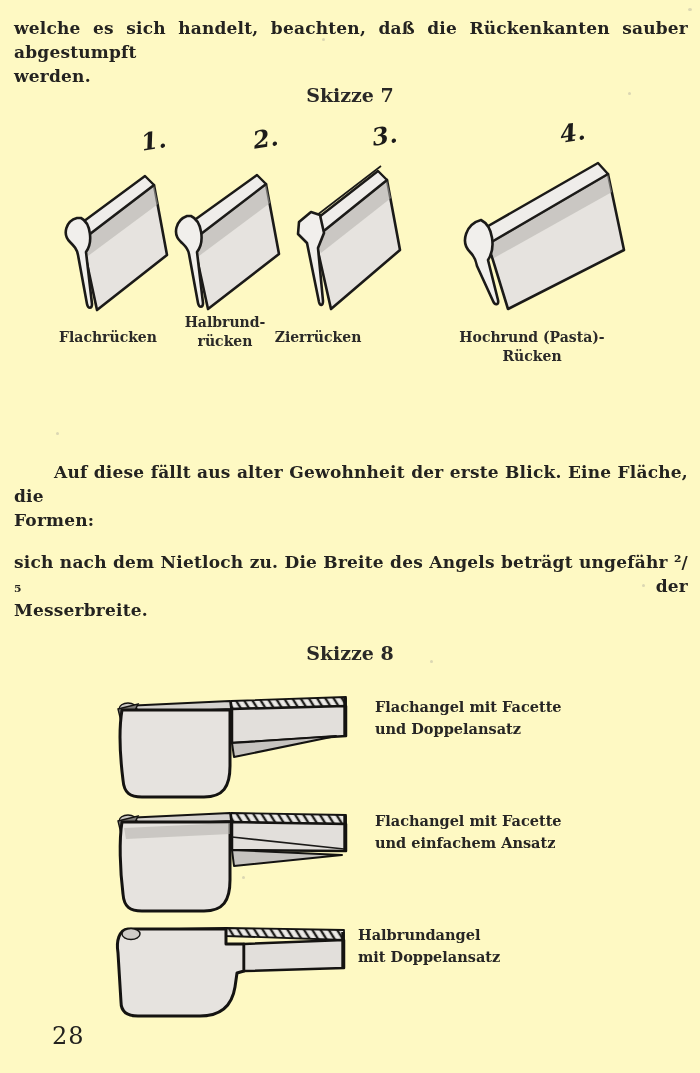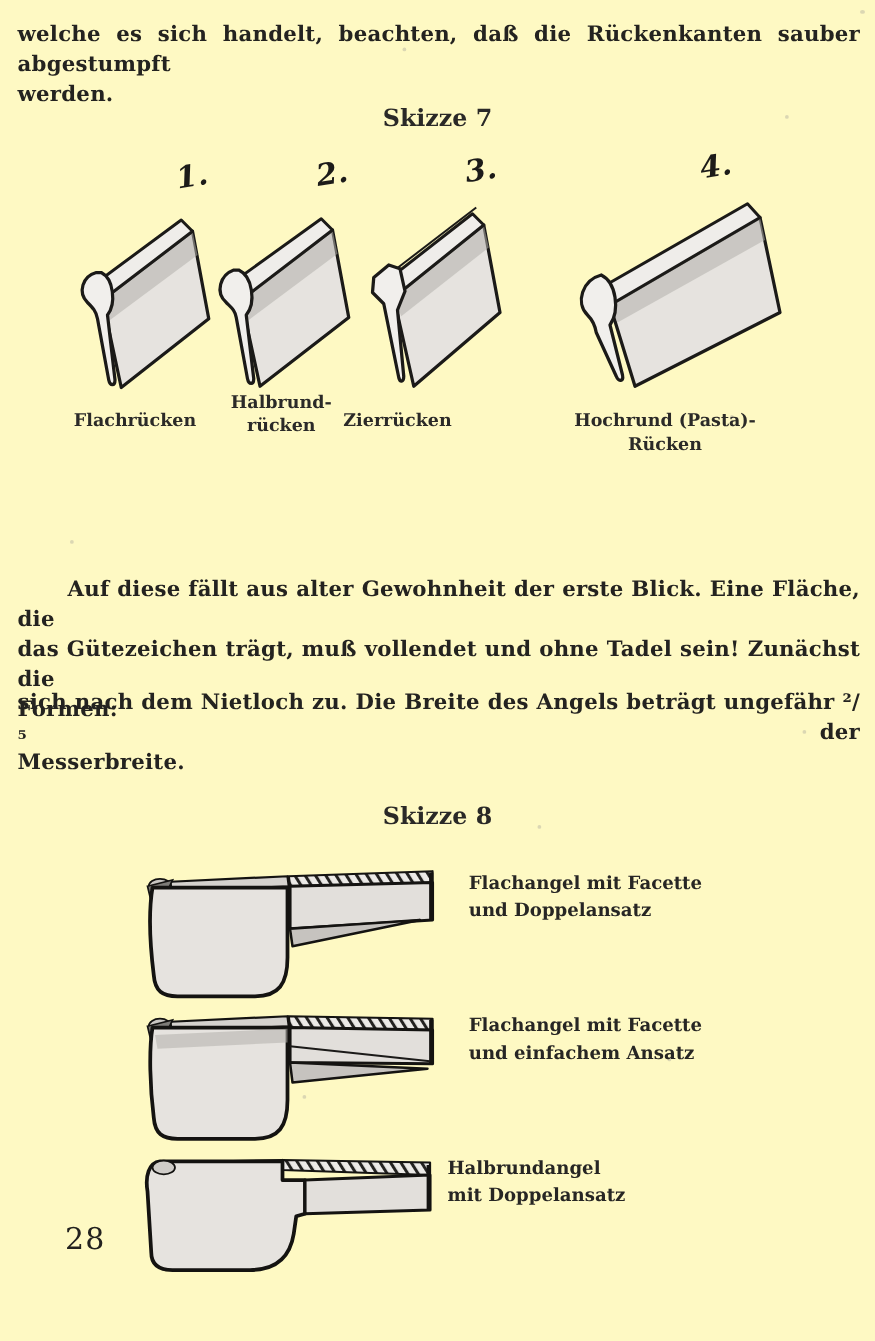--- a/index.html
+++ b/index.html
@@ -118,21 +118,20 @@
     </div>
     <div class="abs s7cap" style="left:448px;top:328px;width:168px">
       <div>Hochrund (Pasta)-</div>
       <div>Rücken</div>
     </div>
   </div>
 
 
   <div class="abs bodytext" style="left:14px;top:460px;width:674px">
     <div class="jline firstline">Auf diese fällt aus alter Gewohnheit der erste Blick.  Eine Fläche, die</div>
-    <div class="jline">das Gütezeichen trägt, muß vollendet und ohne Tadel sein!  Zunächst die</div>
     <div class="jline end">Formen:</div>
   </div>
 
   <div class="abs bodytext" style="left:14px;top:550px;width:674px">
     <div class="jline">sich nach dem Nietloch zu.  Die Breite des Angels beträgt ungefähr ²/₅ der</div>
     <div class="jline end">Messerbreite.</div>
   </div>
 
   <div class="abs sk-title" style="left:0;top:642px">Skizze 8</div>
 
@@ -177,15 +176,15 @@
       <ellipse class="dark" cx="17" cy="14" rx="9" ry="5.5" style="fill:#cfccc8"></ellipse>
       <path class="tang" d="M130,24 L230,20 L230,48 L130,51 Z"></path>
       <line class="endcap" x1="229" y1="12" x2="229" y2="48"></line>
     </svg>
     <div class="abs s8cap" style="left:358px;top:924px">
       <div>Halbrundangel</div>
       <div>mit Doppelansatz</div>
     </div>
   </div>
 
-  <div class="abs pagenum" style="left:52px;top:977px">28</div>
+  <div class="abs pagenum" style="left:52px;top:1022px">28</div>
 
 </div>
 
 </body></html>

